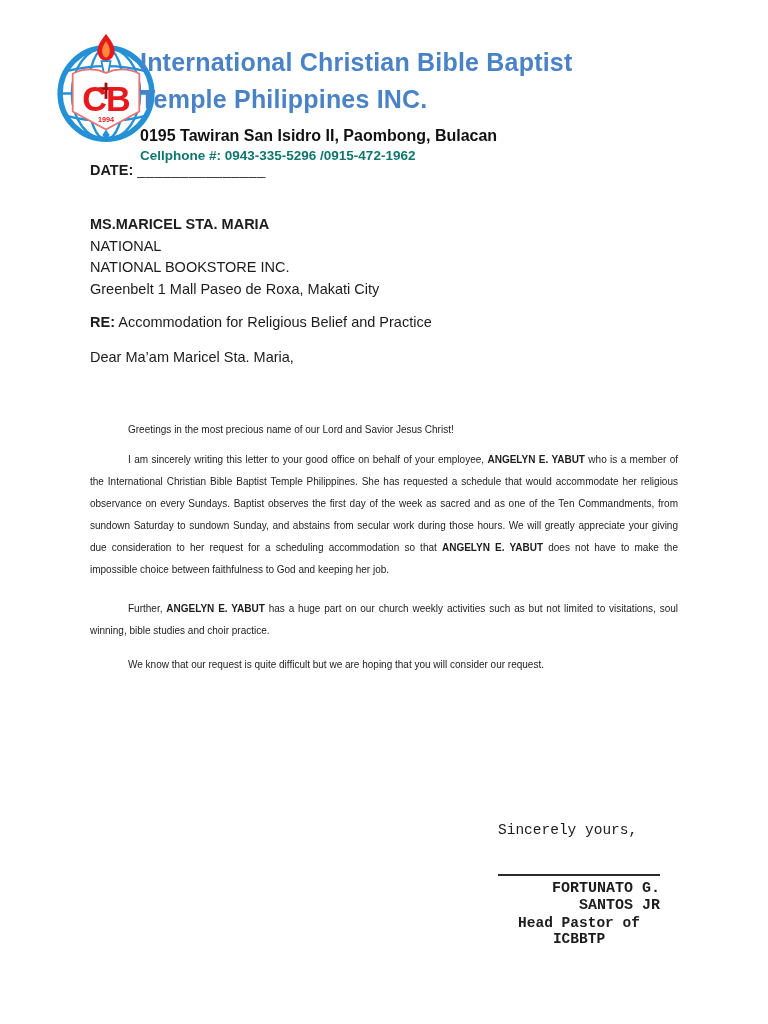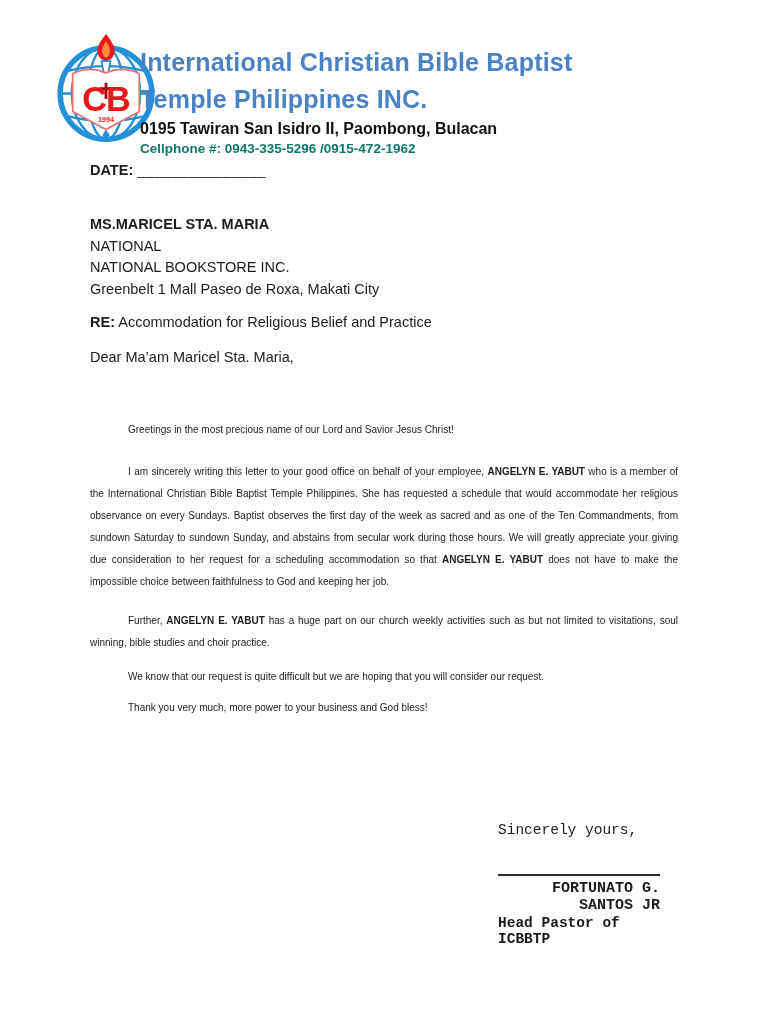--- a/index.html
+++ b/index.html
@@ -14,43 +14,43 @@
   }
   .b{font-weight:700;}
   
   .letterhead{position:absolute;top:0;left:0;right:0;height:170px;}
   .logo{position:absolute;left:52px;top:32px;width:108px;height:114px;}
   .head-text{position:absolute;left:140px;top:44px;width:540px;text-align:left;}
   .org-line1,.org-line2{
     font-size:25px;font-weight:700;color:var(--title_blue,#4a82c6);
     letter-spacing:0.2px;line-height:37px;
   }
-  .org-address{font-size:16px;font-weight:700;color:#111;margin-top:0;line-height:21px;}
+  .org-address{font-size:16px;font-weight:700;color:#111;margin-top:7px;line-height:21px;}
   .org-phone{font-size:13.5px;font-weight:700;color:#0f766e;line-height:19px;}
   
   .date-line{position:absolute;left:90px;top:162px;font-size:14.5px;}
   .date-line .blank{letter-spacing:0.5px;color:#333;}
   .recipient{position:absolute;left:90px;top:214px;font-size:14.5px;line-height:21.5px;}
   .re-line{position:absolute;left:90px;top:314px;font-size:14.5px;}
   .salutation{position:absolute;left:90px;top:349px;font-size:14.5px;}
   .body-flow{position:absolute;left:90px;top:419px;width:588px;font-size:10px;line-height:22px;}
   .indent{text-indent:38px;}
   .para{
     margin:0;text-align:justify;text-indent:38px;
   }
-  .p1{margin-top:20px;}
+  .p1{margin-top:8px;}
   .p2{margin-top:17px;}
   .p3{margin-top:12px;}
   .thanks{margin-top:9px;}
   
   .sig{position:absolute;left:498px;right:108px;top:822px;font-size:14.5px;font-family:Liberation Mono, monospace;}
   .sig-closing{text-align:left;}
   .sig-line{border-bottom:2px solid #2b2b2b;margin-top:36px;width:100%;height:0;}
   .sig-name{text-align:right;margin-top:4px;font-size:15px;}
-  .sig-title{text-align:left;margin-top:1px;font-size:14.5px;}
+  .sig-title{text-align:center;margin-top:1px;font-size:14.5px;}
 </style>
 </head>
 <body>
 
 <div class="page">
 
   <div class="letterhead">
     <svg class="logo" viewBox="0 0 120 126" aria-hidden="true">
 
       <circle cx="60" cy="68" r="51" fill="#ffffff" stroke="var(--globe_blue)" stroke-width="6"></circle>
@@ -101,21 +101,20 @@
     <span class="b">RE:</span><span> Accommodation for Religious Belief and Practice</span>
   </div>
 
   <div class="salutation">Dear Ma’am Maricel Sta. Maria,</div>
 
   <div class="body-flow">
     <div class="indent">Greetings in the most precious name of our Lord and Savior Jesus Christ!</div>
     <p class="para p1"><span>I am sincerely writing this letter to your good office on behalf of your employee, </span><span class="b">ANGELYN E. YABUT</span><span> who is a member of the International Christian Bible Baptist Temple Philippines. She has requested a schedule that would accommodate her religious observance on every Sundays.  Baptist observes the first day of the week as sacred and as one of the Ten Commandments, from sundown Saturday to sundown Sunday, and abstains from secular work during those hours.  We will greatly appreciate your giving due consideration to her request for a scheduling accommodation so that </span><span class="b">ANGELYN E. YABUT</span><span> does not have to make the impossible choice between faithfulness to God and keeping her job.</span></p>
     <p class="para p2"><span>Further, </span><span class="b">ANGELYN E. YABUT</span><span> has a huge part on our church weekly activities such as but not limited to visitations, soul winning, bible studies and choir practice.</span></p>
     <p class="para p3"><span>We know that our request is quite difficult but we are hoping that you will consider our request.</span></p>
-    <div class="indent thanks">Thank you very much, more power to your business and God bless!</div>
   </div>
 
   <div class="sig">
     <div class="sig-closing">Sincerely yours,</div>
     <div class="sig-line"></div>
     <div class="sig-name b">FORTUNATO G. SANTOS JR</div>
     <div class="sig-title b">Head Pastor of ICBBTP</div>
   </div>
 
 </div>

